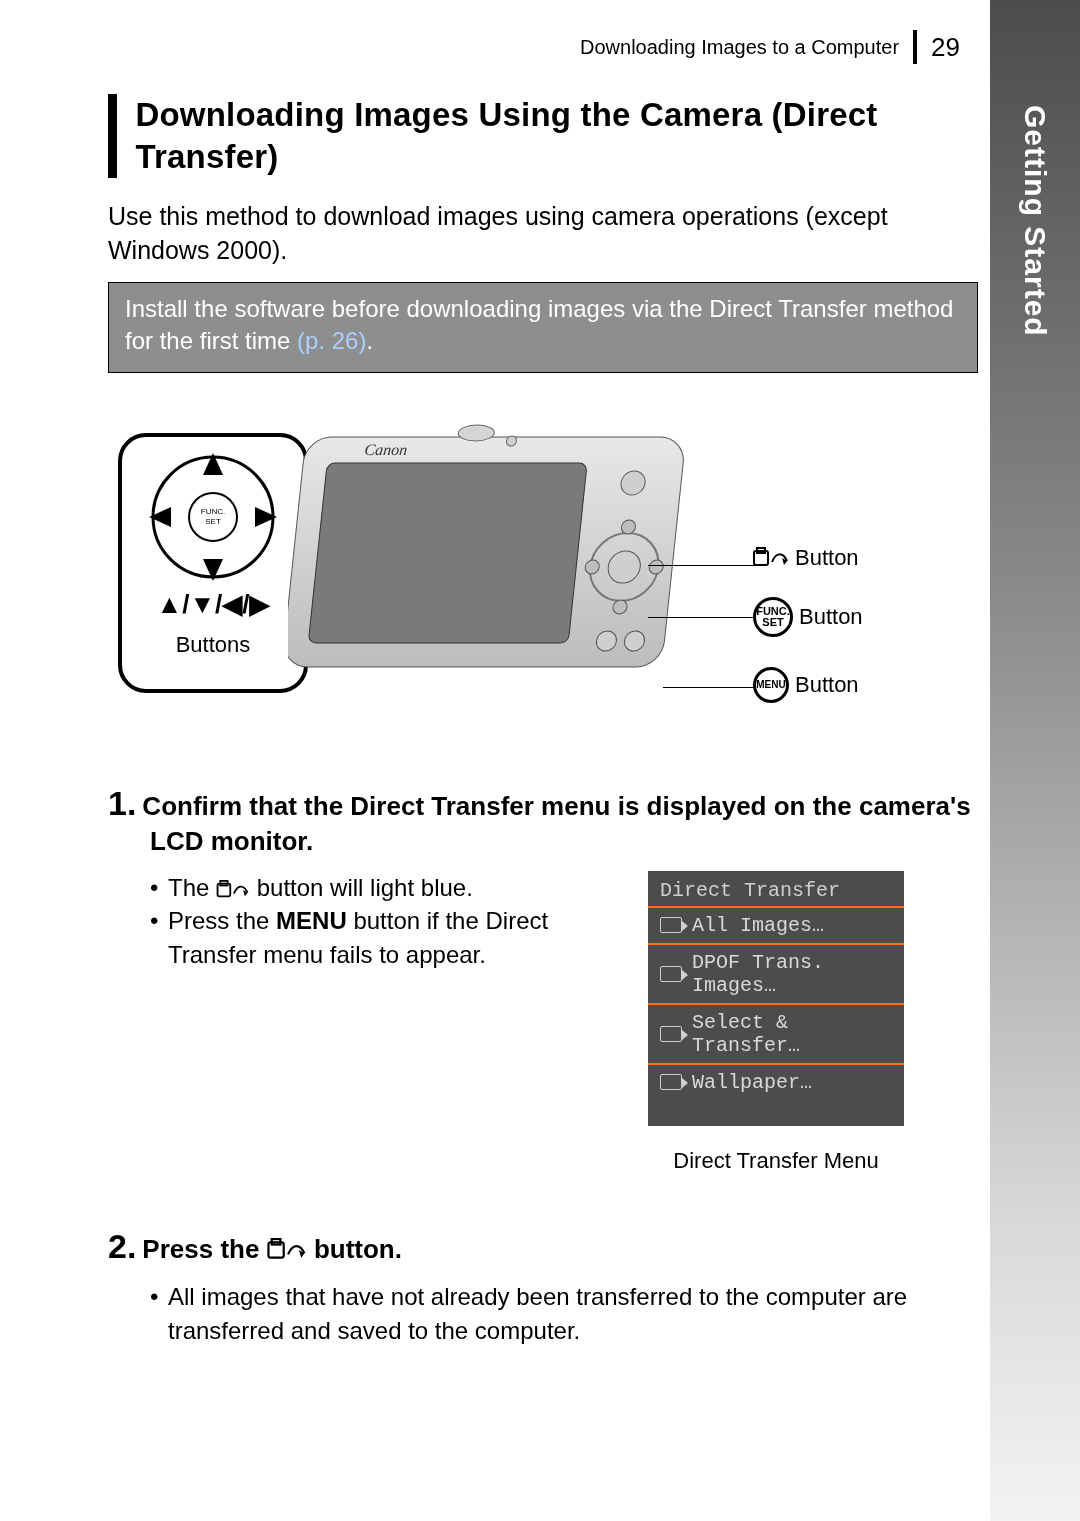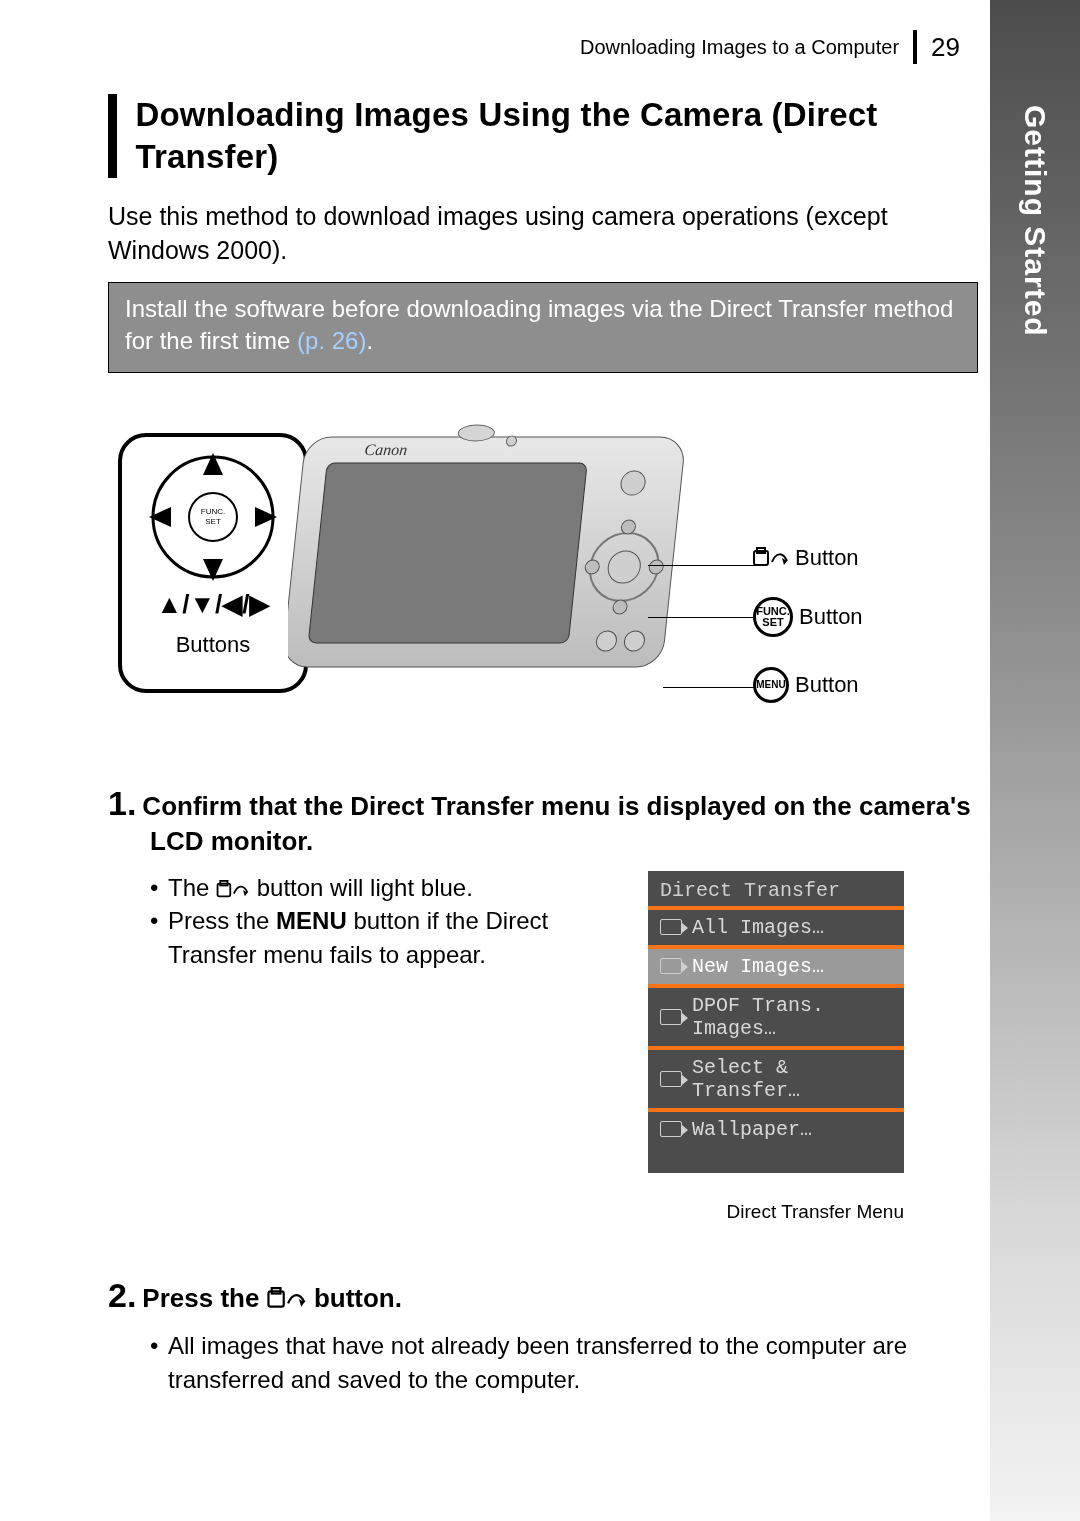--- a/index.html
+++ b/index.html
@@ -141,32 +141,32 @@
     background: #4c4c4c;
     padding: 0;
     font-family: "Courier New", monospace;
     font-size: 20px;
     color: #d8d8d8;
   }
   .menu-title { padding: 8px 12px 4px; color:#cfcfcf; }
   .menu-item {
     padding: 6px 12px;
     display:flex; align-items:center; gap:10px;
-    border-top: 4px solid #f97316;
+    border-top: 2px solid #f97316;
   }
   .menu-item.sel { background: #9a9a9a; color:#fff; }
   .menu-item .mi-icon {
     width:22px;height:16px;border:1px solid #cfcfcf;border-radius:2px;position:relative;flex:none;
   }
   .menu-item .mi-icon::after{
     content:""; position:absolute; right:-7px; top:3px;
     border-left:6px solid #cfcfcf; border-top:5px solid transparent; border-bottom:5px solid transparent;
   }
   .menu-bottom { height:26px; }
-  .menu-caption { text-align:right; font-size:19px; margin-top:28px; font-family:Arial,sans-serif; }
+  .menu-caption { text-align:center; font-size:22px; margin-top:22px; font-family:Arial,sans-serif; }
 
   .step2 { margin-top: 50px; }
 </style>
 </head>
 <body>
 
 <div class="page">
 
   <div class="side-tab">
     <div class="side-label">Getting Started</div>
@@ -293,24 +293,20 @@
           </div>
         </div>
 
         <div class="menu-wrap">
           <div class="menu-shot">
             <div class="menu-title">Direct Transfer</div>
             <div class="menu-item">
                 <span class="mi-icon"></span>
                 <span>All Images…</span>
               </div>
-            <div class="menu-item sel">
-                <span class="mi-icon"></span>
-                <span>New Images…</span>
-              </div>
             <div class="menu-item">
                 <span class="mi-icon"></span>
                 <span>DPOF Trans. Images…</span>
               </div>
             <div class="menu-item">
                 <span class="mi-icon"></span>
                 <span>Select &amp; Transfer…</span>
               </div>
             <div class="menu-item">
                 <span class="mi-icon"></span>

